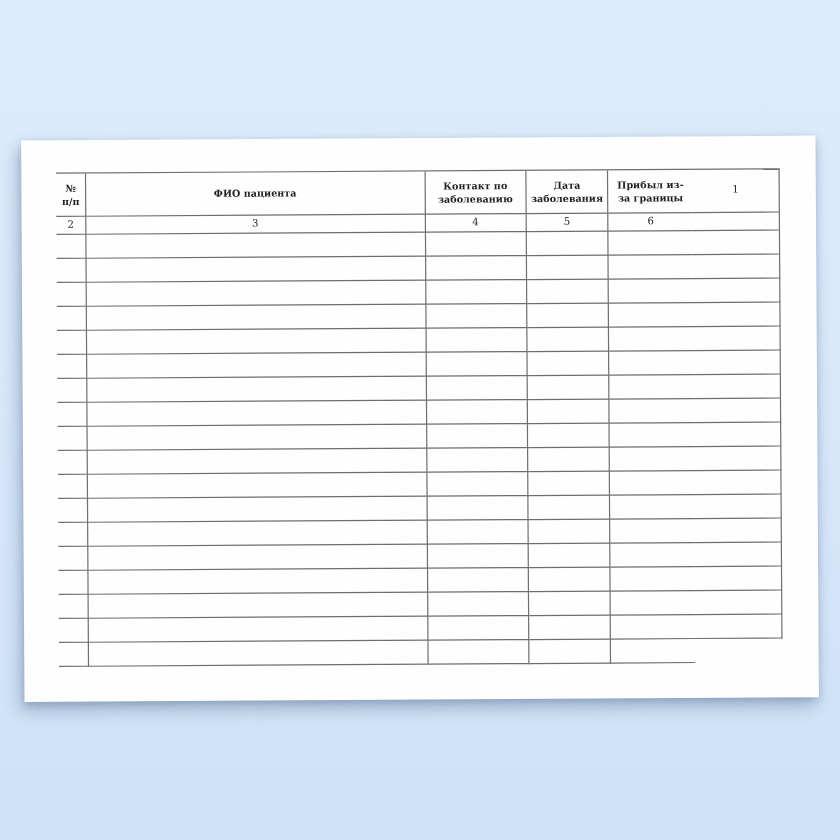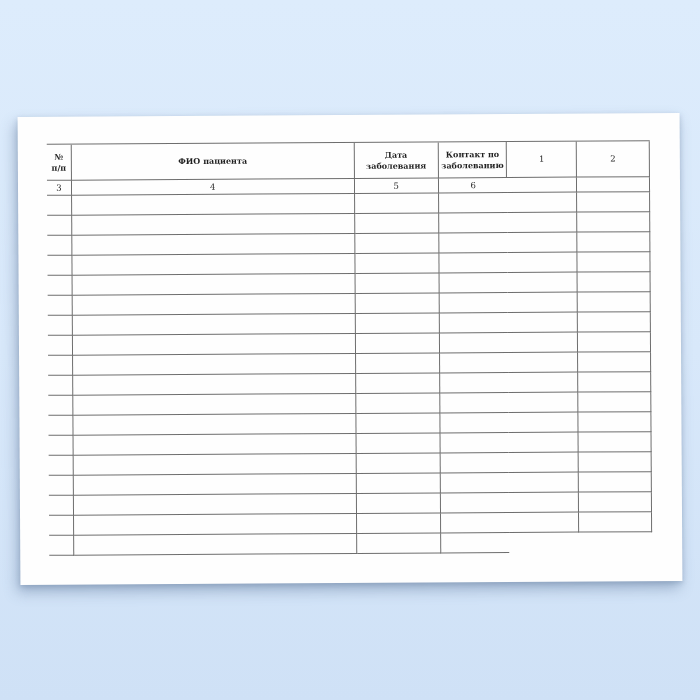--- a/index.html
+++ b/index.html
@@ -48,22 +48,23 @@
     font-size:8.5px;line-height:13px;color:var(--text);
   }
 </style>
 </head>
 <body>
 
 <div class="paper">
   <div class="register-table">
     <div class="cell header-cell c0">№ п/п</div>
     <div class="cell header-cell c1">ФИО пациента</div>
+    <div class="cell header-cell c4">Контакт по заболеванию</div>
     <div class="cell header-cell c3">Дата заболевания</div>
-    <div class="cell header-cell c4">Контакт по заболеванию</div>
+    <div class="cell header-cell c5">Прибыл из-за границы</div>
 
     <div class="cell num-cell c0">1</div>
     <div class="cell num-cell c1">2</div>
     <div class="cell num-cell c2">3</div>
     <div class="cell num-cell c3">4</div>
     <div class="cell num-cell c4">5</div>
     <div class="cell num-cell c5">6</div>
   <div class="cell body c0"></div>
       <div class="cell body c1"></div>
       <div class="cell body c2"></div>

